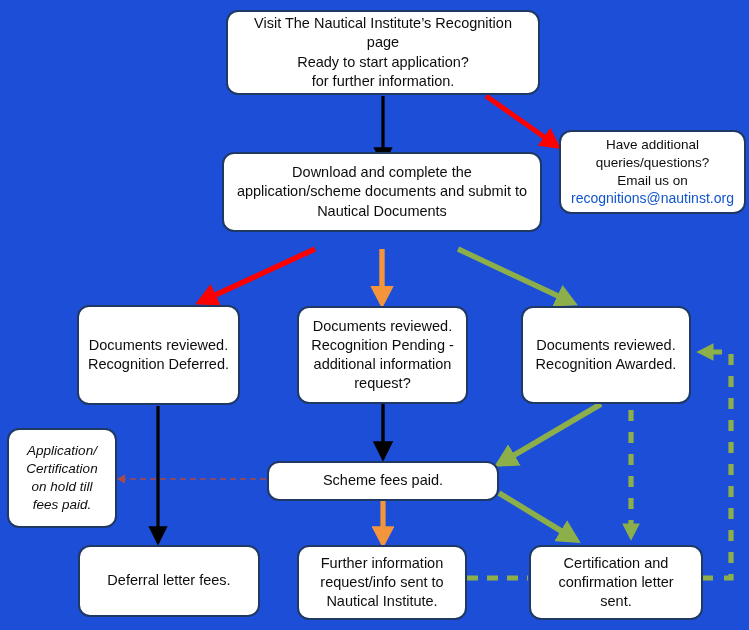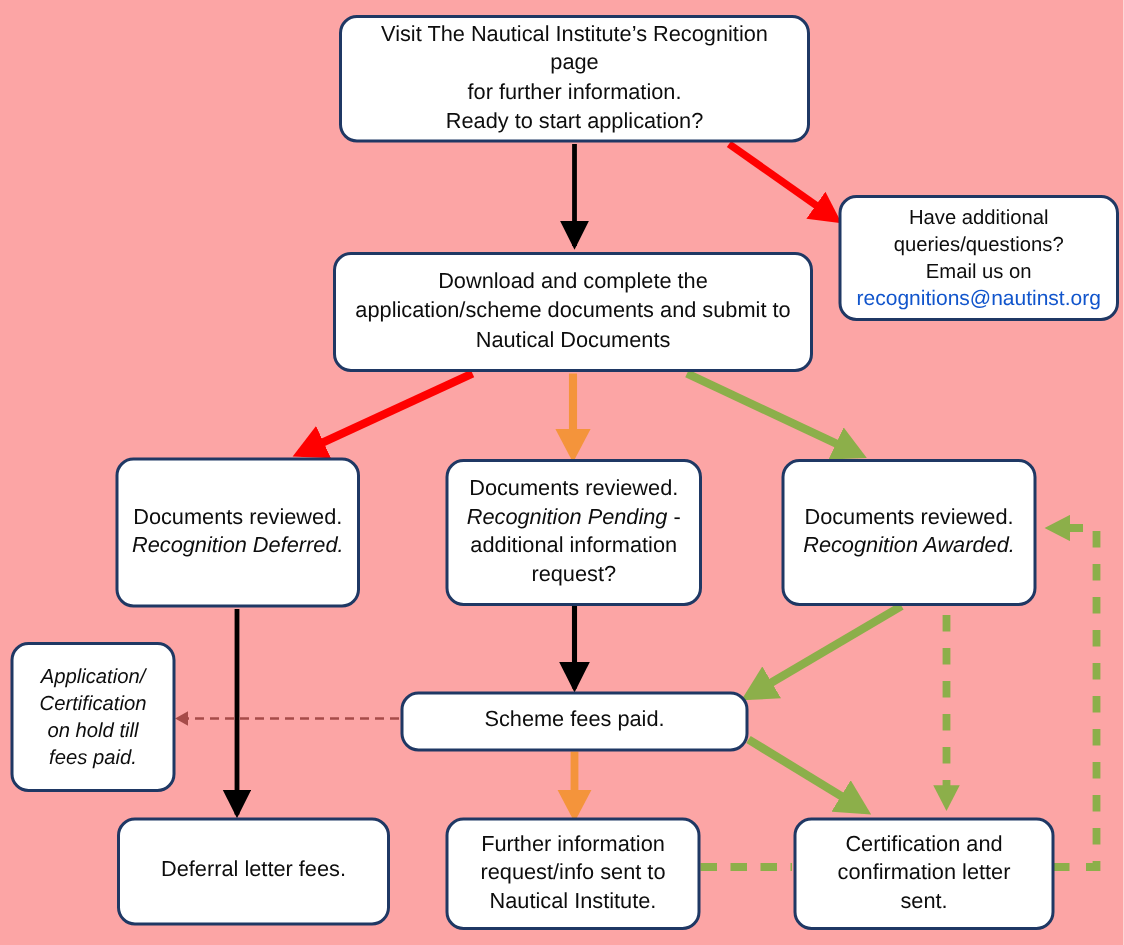--- a/index.html
+++ b/index.html
@@ -6,21 +6,21 @@
   html,body{margin:0;padding:0;background:#ffffff;}
   body{
     font-family:"Liberation Sans", sans-serif;
     -webkit-font-smoothing:antialiased;
   }
   #canvas{
     position:relative;
     width:749px;
     height:630px;
     overflow:hidden;
-    background:#fca5a5;
+    background:#1d4ed8;
   }
   svg#arrows{
     position:absolute;
     left:0; top:0;
     width:749px; height:630px;
     pointer-events:none;
   }
   .node{
     position:absolute;
     box-sizing:border-box;
@@ -31,21 +31,21 @@
     align-items:center;
     justify-content:center;
     text-align:center;
     color:#0d0d0d;
     font-size:14.5px;
     line-height:1.32;
     padding:4px 8px;
     z-index:3;
   }
   .node .txt{width:100%;}
-  .node .it{font-style:italic;}
+  .node .it{}
   .node.small{font-size:13.5px;}
   .mail{
     color:#1155cc;
     font-size:14px;
   }
   .allital{font-style:italic;}
 </style>
 </head>
 <body>
 
@@ -126,35 +126,35 @@
     </g>
 
     <g>
       <path d="M 702 578 L 731 578 L 731 352 L 700 352" fill="none" stroke="#8CAF4A" stroke-width="5.2" stroke-dasharray="11 11" marker-end="url(#ah-greendash)"></path>
     </g>
   </svg>
 
   <div class="node" style="left:226px; top:10px; width:314px; height:85px;">
     <div class="txt">
       <div>Visit The Nautical Institute’s Recognition page</div>
+      <div>Ready to start application?</div>
       <div>for further information.</div>
-      <div>Ready to start application?</div>
     </div>
   </div>
 
   <div class="node small" style="left:559px; top:107px; width:187px; height:84px;margin-top:23px;">
     <div class="txt">
       <div>Have additional</div>
       <div>queries/questions?</div>
       <div>Email us on</div>
       <div class="mail">recognitions@nautinst.org</div>
     </div>
   </div>
 
-  <div class="node" style="left:222px; top:168px; width:320px; height:80px;">
+  <div class="node" style="left:222px; top:152px; width:320px; height:80px;">
     <div class="txt">
       <div>Download and complete the</div>
       <div>application/scheme documents and submit to</div>
       <div>Nautical Documents</div>
     </div>
   </div>
 
   <div class="node" style="left:77px; top:305px; width:163px; height:100px;">
     <div class="txt">
       <div>Documents reviewed.</div>

